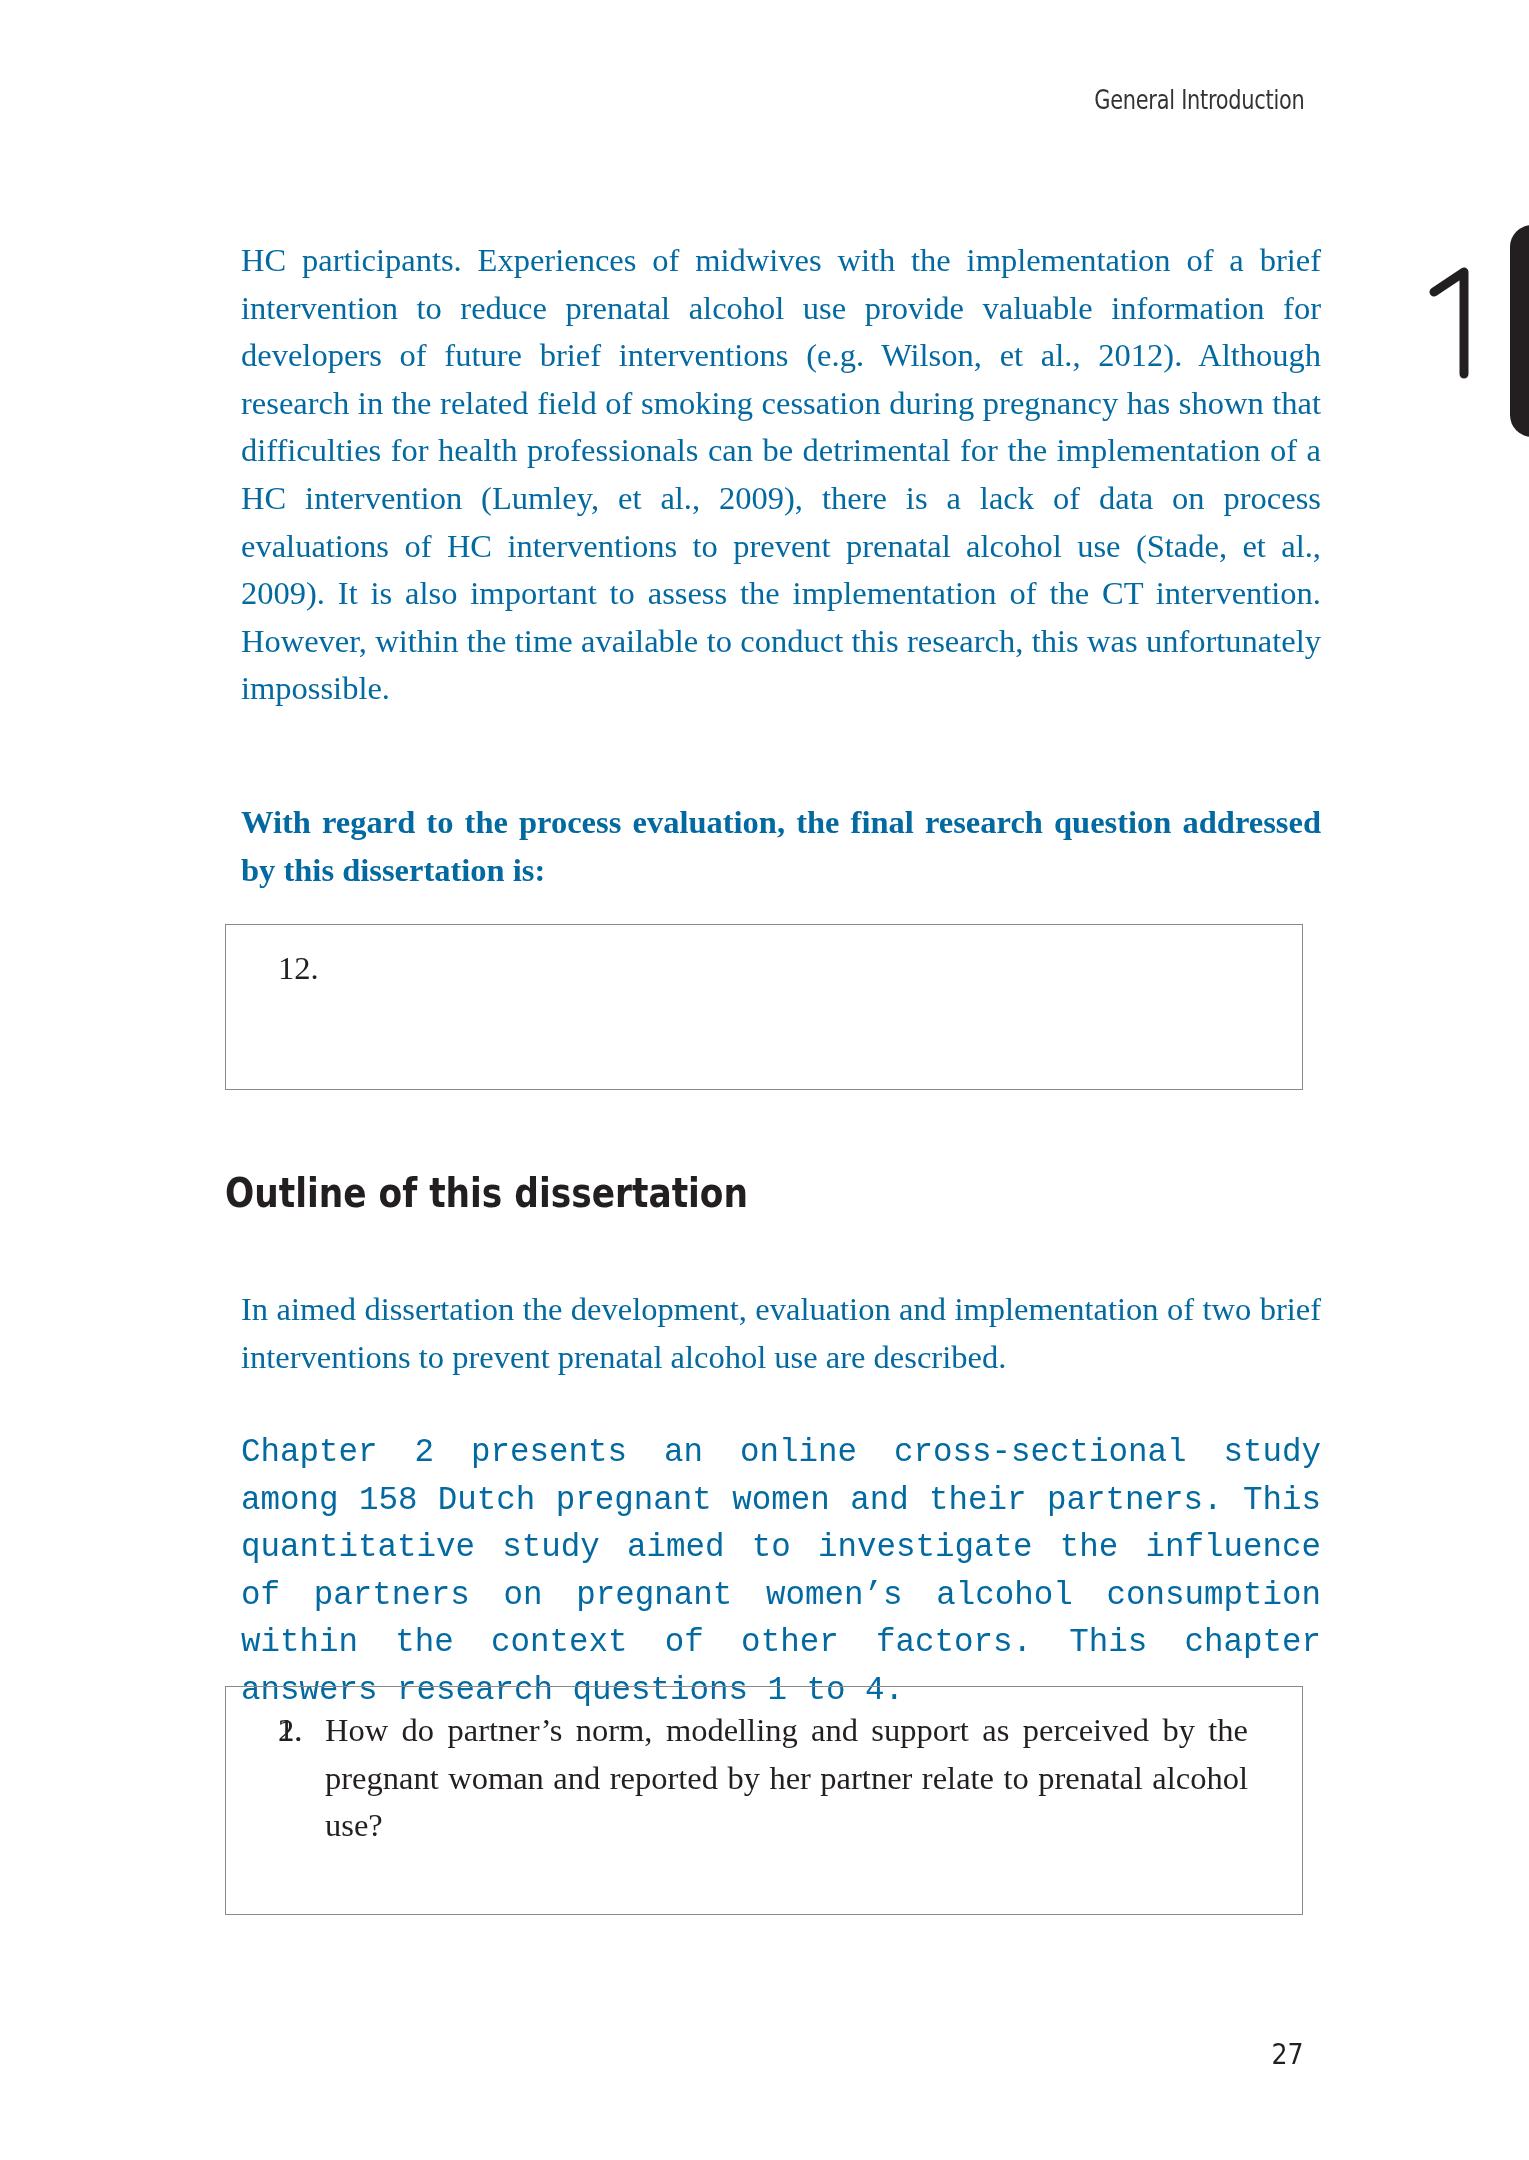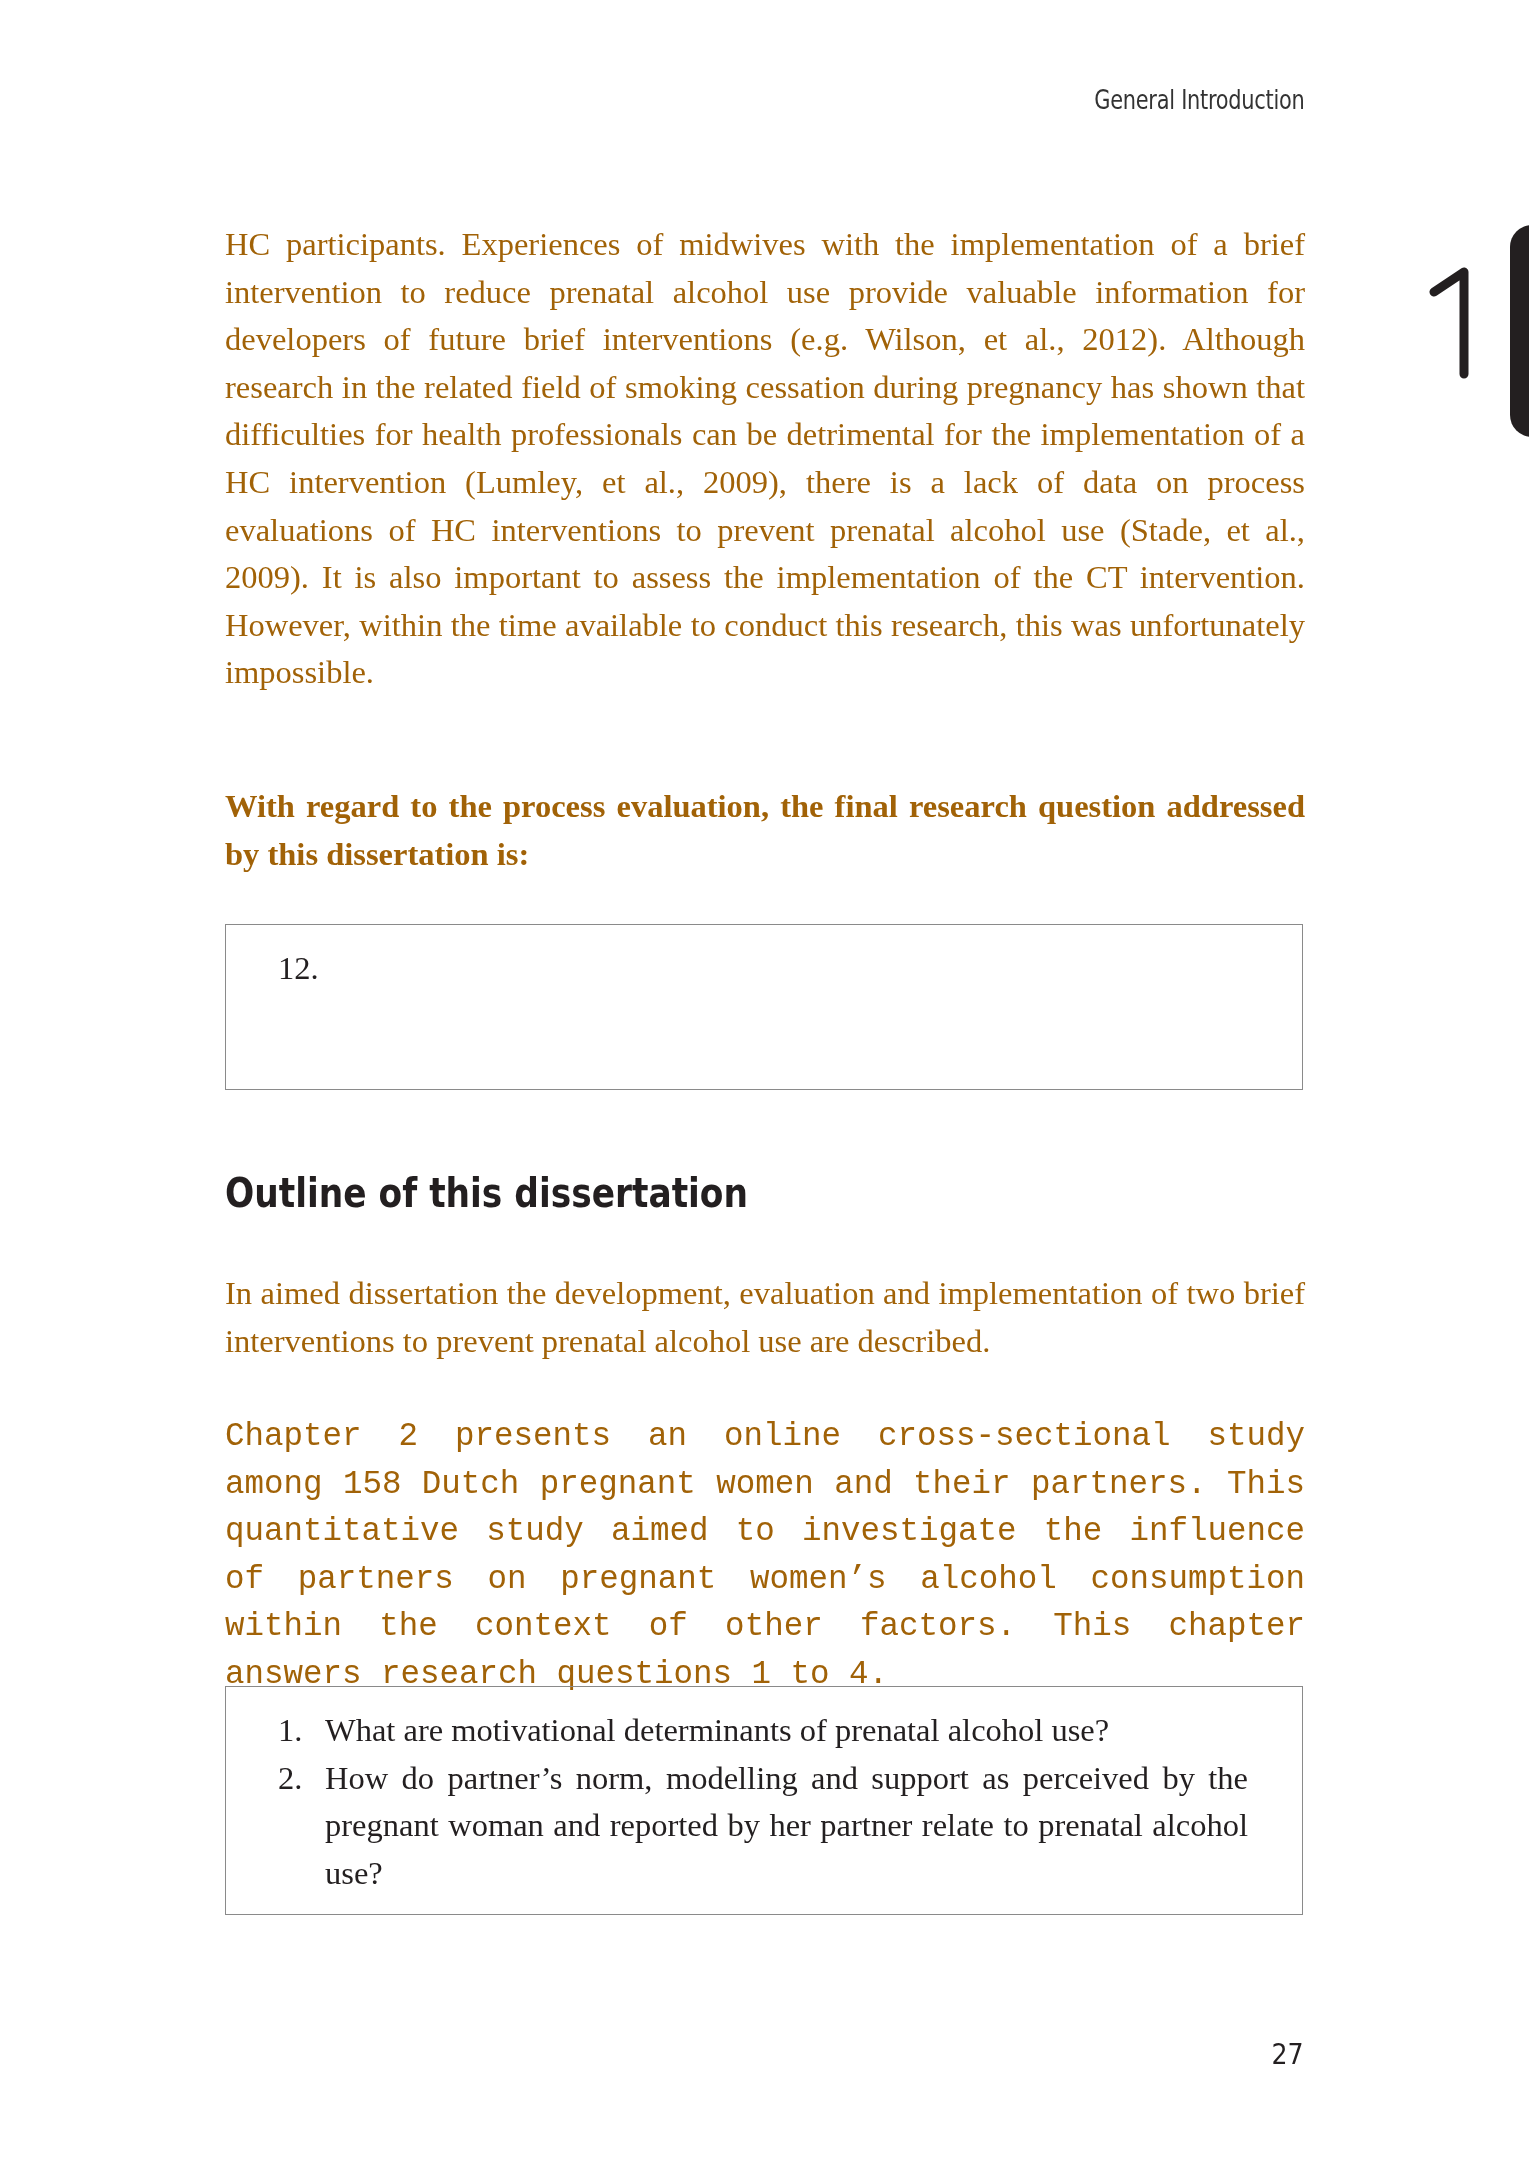--- a/index.html
+++ b/index.html
@@ -55,22 +55,22 @@
     }
     .para {
       position: absolute;
       left: 0;
       width: 1080px;
       font-family: "Liberation Serif", "DejaVu Serif", serif;
       font-size: 32.5px;
       line-height: 47.6px;
       text-align: justify;
       text-align-last: left;
-      margin: 0;
-      color: #a16207;
+      margin: 16px;
+      color: #0369a1;
     }
     .box {
       position: absolute;
       left: 0;
       width: 1078px;
       border: 1.5px solid #8a8a8a;
       box-sizing: border-box;
     }
     .box ol {
       list-style: none;
@@ -148,21 +148,20 @@
   <h2 class="section-heading">Outline of this dissertation</h2>
 
   <p class="para" style="top:1270px;">In aimed dissertation the development, evaluation and implementation of two brief interventions to prevent prenatal alcohol use are described.</p>
 
   <p class="para" style="top:1413px;font-family:Liberation Mono, monospace;">Chapter 2 presents an online cross-sectional study among 158 Dutch pregnant women and their partners. This quantitative study aimed to investigate the influence of partners on pregnant women’s alcohol consumption within the context of other factors. This chapter answers research questions 1 to 4.</p>
 
   <div class="box" style="top:1686px; height:229px; padding-top:12px;">
     <ol>
       <li>
         <span class="num">1.</span>
-        <span>What are motivational determinants of prenatal alcohol use?</span>
       </li>
       <li>
         <span class="num">2.</span>
         <span>How do partner’s norm, modelling and support as perceived by the pregnant woman and reported by her partner relate to prenatal alcohol use?</span>
       </li>
     </ol>
   </div>
 
 </div>
 

